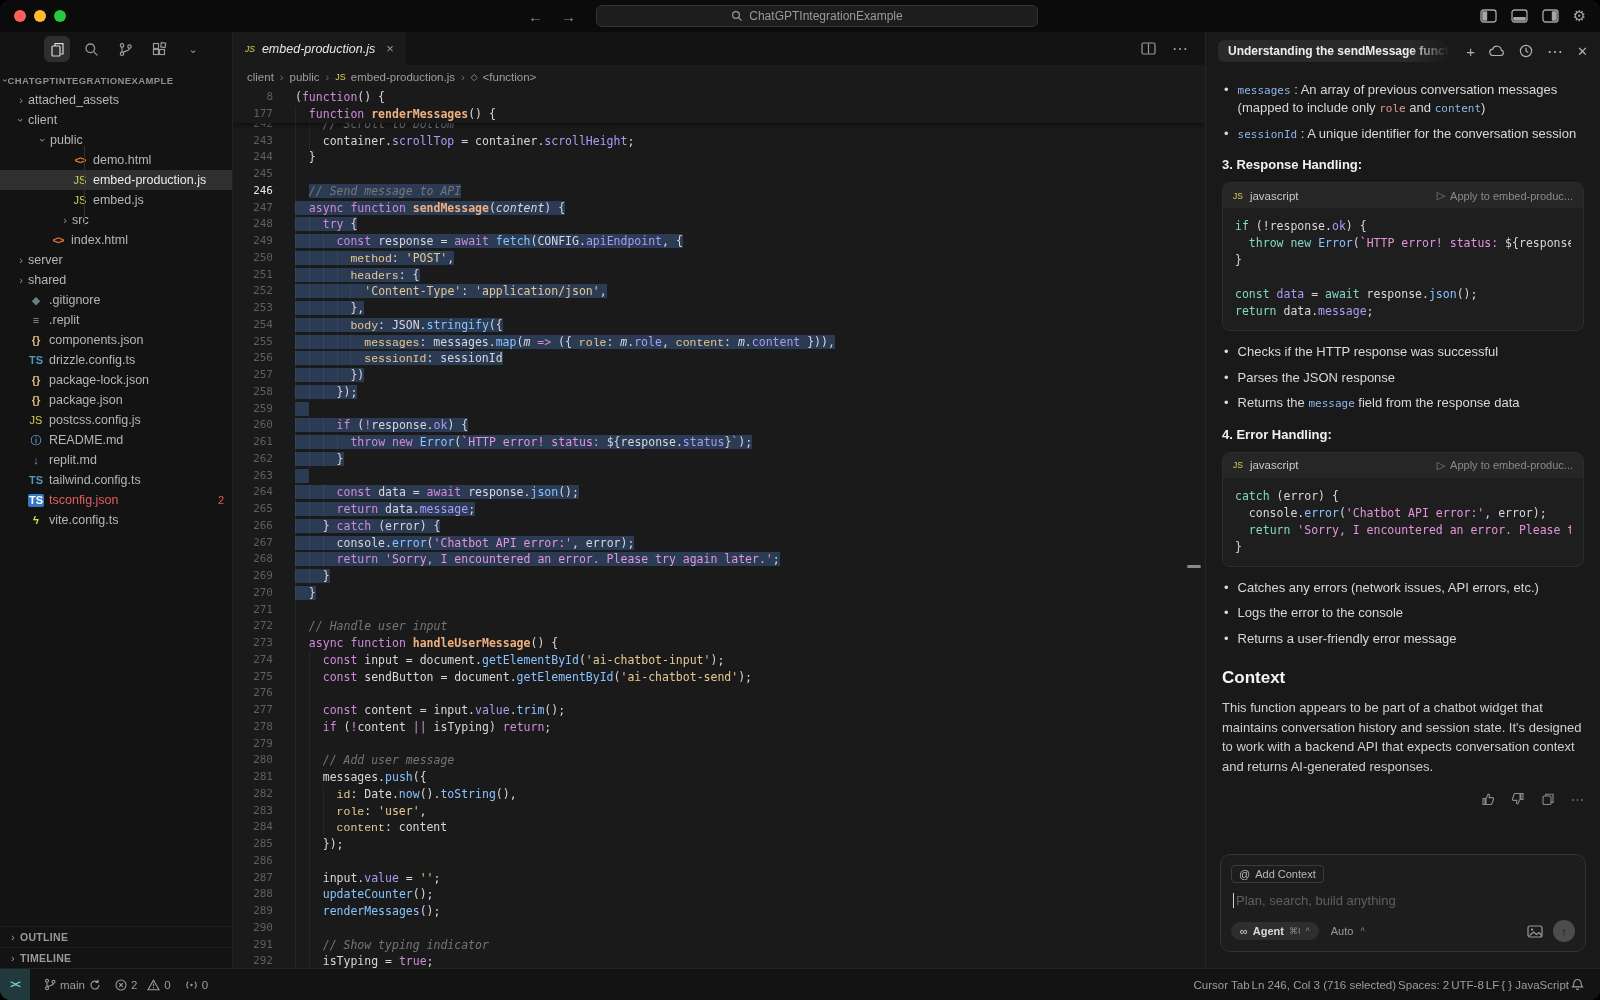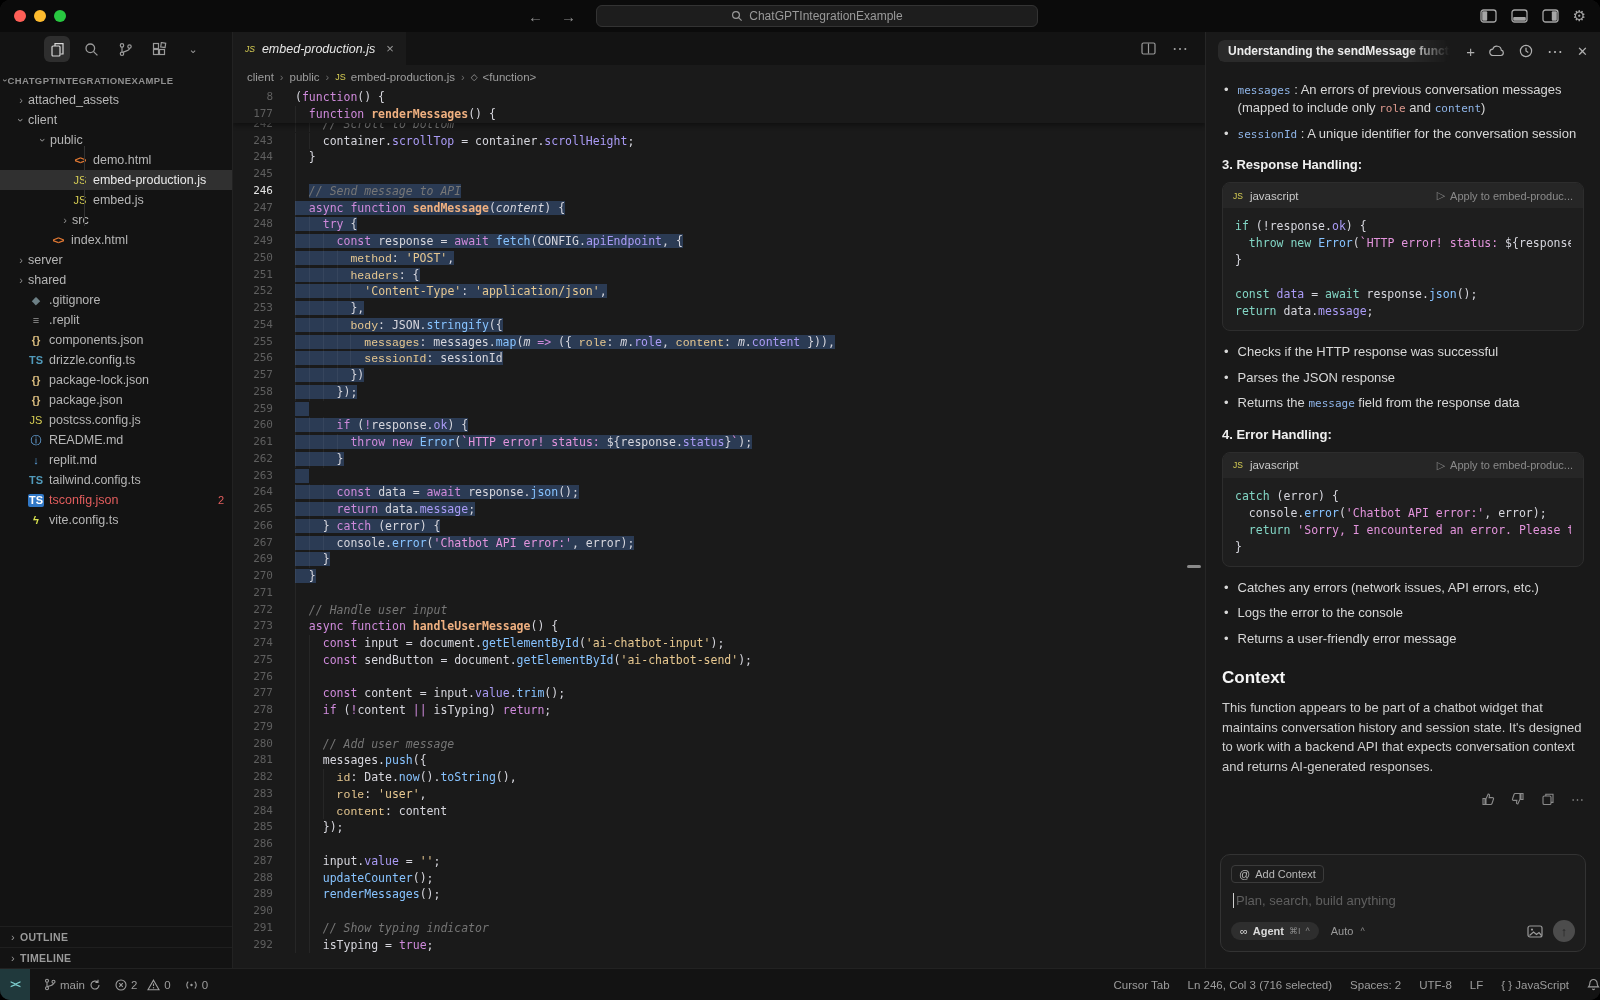--- a/index.html
+++ b/index.html
@@ -106,21 +106,21 @@
   .agent-pill .caretup, .mode .caretup { color:#8a8a8a; font-size:9px; }
   .mode { color:#9a9a9a; font-size:11px; display:inline-flex; gap:7px; align-items:center; }
   .input-right { margin-left:auto; display:flex; align-items:center; gap:10px; }
   .sendbtn { width:22px; height:22px; border-radius:50%; background:#4c4c4c; color:#1d1d1d; display:flex; align-items:center; justify-content:center; font-size:13px; font-weight:bold; }
 
   
   .statusbar { height:32px; background:#131313; border-top:1px solid #222; display:flex; align-items:center; font-size:11.5px; color:#9d9d9d; position:relative; }
   .remotebox { width:30px; height:32px; background:#20393c; color:#7ecfcf; display:flex; align-items:center; justify-content:center; font-size:10px; font-weight:bold; letter-spacing:-1px; }
   .st-left { display:flex; gap:14px; padding-left:14px; }
   .st-item { display:flex; align-items:center; gap:4px; }
-  .st-right { margin-left:auto; display:flex; align-items:center; gap:18px; padding-right:0; }
+  .st-right { margin-left:auto; display:flex; align-items:center; gap:2px; padding-right:16px; }
   svg.ic { display:block; }
 </style>
 </head>
 <body>
 
 <div class="window">
 
   <div class="titlebar">
     <div class="lights">
       <span class="light" style="background:#ff5f57"></span>
@@ -463,20 +463,24 @@
             </div>
             <div class="cl">
               <span class="ln">266</span>
               <span class="ct"><span class="selbg"><span class="g">  </span><span class="g">  </span><span>} </span><span class="t-k">catch</span><span> (error) {</span></span></span>
             </div>
             <div class="cl">
               <span class="ln">267</span>
               <span class="ct"><span class="selbg"><span class="g">  </span><span class="g">  </span><span class="g">  </span><span>console.</span><span class="t-c">error</span><span>(</span><span class="t-sp">'Chatbot API error:'</span><span>, error);</span></span></span>
             </div>
             <div class="cl">
+              <span class="ln">268</span>
+              <span class="ct"><span class="selbg"><span class="g">  </span><span class="g">  </span><span class="g">  </span><span class="t-k">return</span><span> </span><span class="t-sp">'Sorry, I encountered an error. Please try again later.'</span><span>;</span></span></span>
+            </div>
+            <div class="cl">
               <span class="ln">269</span>
               <span class="ct"><span class="selbg"><span class="g">  </span><span class="g">  </span><span>}</span></span></span>
             </div>
             <div class="cl">
               <span class="ln">270</span>
               <span class="ct"><span class="selbg"><span class="g">  </span><span>}</span></span></span>
             </div>
             <div class="cl">
               <span class="ln">271</span>
               <span class="ct"><span class="g">  </span></span>
@@ -583,21 +587,21 @@
               <path d="M7 3.8V7l2.3 1.4" fill="none" stroke="#b0b0b0" stroke-width="1.2"></path>
             </svg>
           <span>⋯</span>
           <span style="font-size:13px;">✕</span>
         </div>
       </div>
       <div class="chat-body" id="chat-body">
           <ul class="cb-bullets">
             <li>
               <span class="dot">•</span>
-              <span><span class="icode">messages</span><span> : An errors of previous conversation messages (mapped to include only </span><span class="icode salmon">role</span><span> and </span><span class="icode">content</span><span>)</span></span>
+              <span><span class="icode">messages</span><span> : An array of previous conversation messages (mapped to include only </span><span class="icode salmon">role</span><span> and </span><span class="icode">content</span><span>)</span></span>
             </li>
             <li>
               <span class="dot">•</span>
               <span><span class="icode">sessionId</span><span> : A unique identifier for the conversation session</span></span>
             </li>
           </ul>
           <div class="cb-h3">3. Response Handling:</div>
           <div class="codeblock">
             <div class="cbh">
               <span class="i-js">JS</span>

